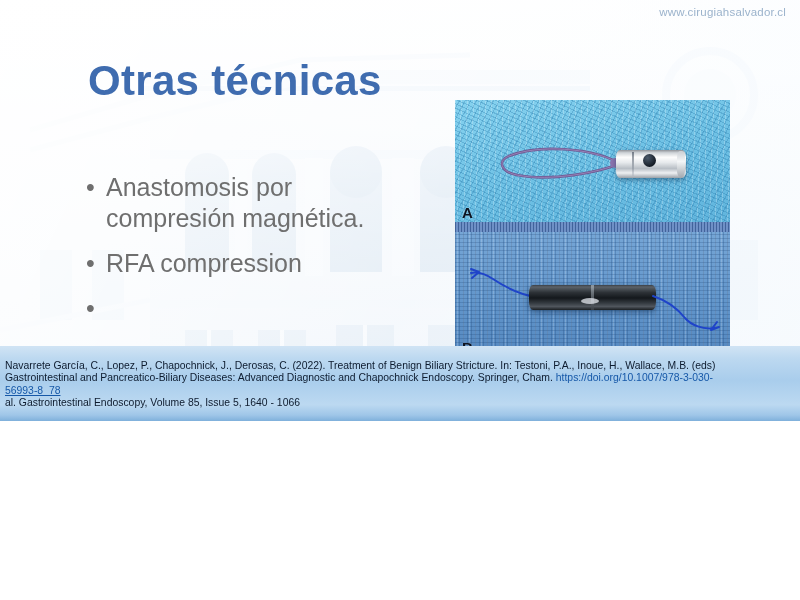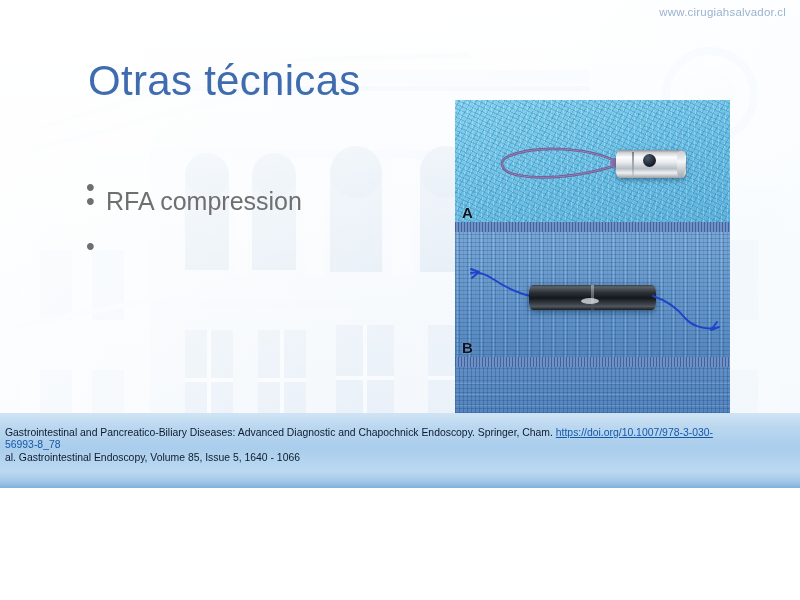--- a/index.html
+++ b/index.html
@@ -7,21 +7,21 @@
   html, body {
     width: 800px;
     height: 600px;
     overflow: hidden;
     font-family: "Liberation Sans", sans-serif;
   }
 
   #slide {
     position: relative;
     width: 800px;
-    height: 488px;
+    height: 421px;
     background: linear-gradient(170deg, #ffffff 0%, #fbfdff 35%, #f2f7fc 70%, #e9f1fa 100%);
     overflow: hidden;
   }
 
   
   #watermark {
     position: absolute;
     left: 0; top: 0;
     width: 800px; height: 600px;
     opacity: 0.34;
@@ -50,21 +50,21 @@
     color: #9bb3cc;
     white-space: nowrap;
   }
 
   
   #title {
     position: absolute;
     left: 88px;
     top: 57px;
     font-size: 42px;
-    font-weight: normal;
+    font-weight: bold;
     color: #3f6caf;
     letter-spacing: 0.3px;
     white-space: nowrap;
   }
 
   
   #bullets {
     position: absolute;
     left: 84px;
     top: 172px;
@@ -273,21 +273,20 @@
     left: 5px;
     top: 13px;
     width: 792px;
     font-size: 10.4px;
     line-height: 12.4px;
     color: #0d1b2e;
   }
   #footer-text .line { white-space: nowrap; overflow: hidden; }
   #doi-link {
     color: #1658a8;
-    text-decoration: underline;
   }
   .gap { display: inline-block; width: 14px; }
 </style>
 </head>
 <body>
 
 <div id="slide">
 
   <svg id="watermark" viewBox="0 0 800 600" preserveAspectRatio="xMidYMid slice">
     <defs>
@@ -382,20 +381,21 @@
 
   <div id="veil"></div>
 
   <div id="site-url">www.cirugiahsalvador.cl</div>
 
   <h1 id="title">Otras técnicas</h1>
 
   <ul id="bullets">
     <li>
       <span class="dot">•</span>
+      <span>Anastomosis por compresión magnética.</span>
     </li>
     <li>
       <span class="dot">•</span>
       <span>RFA compression</span>
     </li>
     <li>
       <span class="dot">•</span>
     </li>
   </ul>
 
@@ -447,19 +447,20 @@
       <svg id="suture-c-right" viewBox="0 0 72 26">
         <path d="M2 12 C 16 12, 30 6, 44 6 C 56 6, 64 10, 70 14" fill="none" stroke="#2450cf" stroke-width="2.4" stroke-linecap="round"></path>
         <path d="M64 11 L 71 7 M64 11 L 70 16" fill="none" stroke="#2450cf" stroke-width="2.2" stroke-linecap="round"></path>
       </svg>
       <div class="panel-label">C</div>
     </div>
   </div>
 
   <div id="footer">
     <div id="footer-text">
+      <div class="line">Navarrete García, C., Lopez, P., Chapochnick, J., Derosas, C. (2022). Treatment of Benign Biliary Stricture. In: Testoni, P.A., Inoue, H., Wallace, M.B. (eds)</div>
       <div class="line"><span>Gastrointestinal and Pancreatico-Biliary Diseases: Advanced Diagnostic and Chapochnick Endoscopy. Springer, Cham. </span><span id="doi-link">https://doi.org/10.1007/978-3-030-</span></div>
-      <div class="line"><span id="doi-link-2" class="" style="color:#1658a8;">56993-8_78</span></div>
+      <div class="line"><span id="doi-link-2" class="" style="color:#1658a8;text-decoration:underline">56993-8_78</span></div>
       <div class="line"><span>al.   Gastrointestinal Endoscopy, Volume 85, Issue 5, 1640 - 1066</span></div>
     </div>
   </div>
 
 </div>
 
 </body></html>

